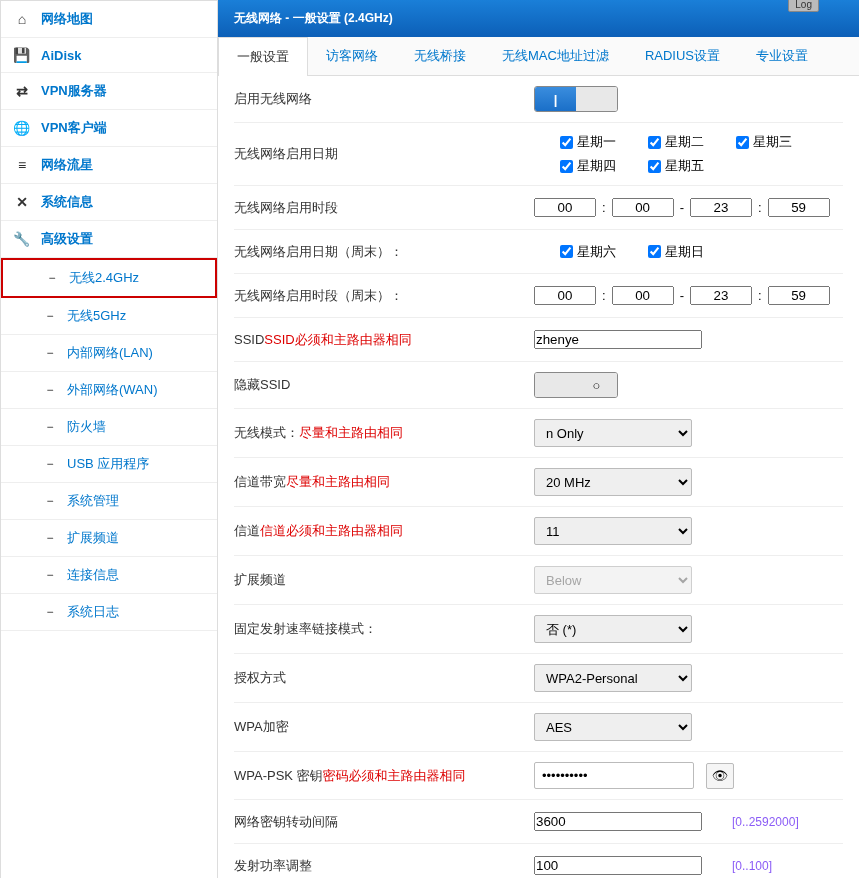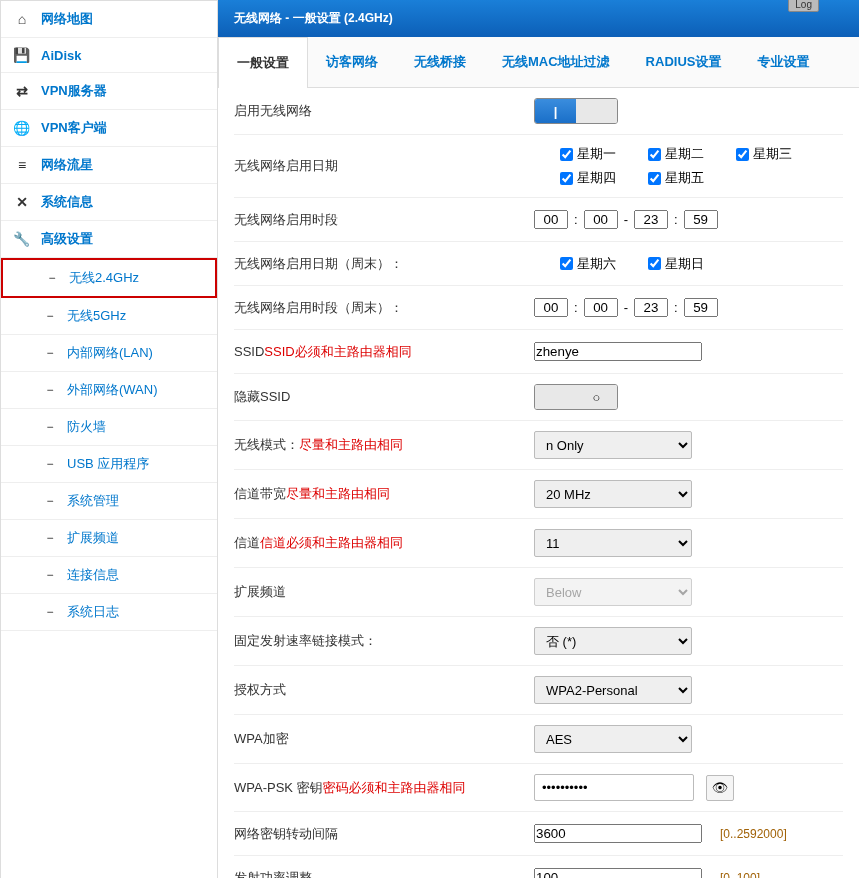--- a/index.html
+++ b/index.html
@@ -8,40 +8,40 @@
 .sidebar { width: 218px; border: 1px solid #ddd; }
 .sidebar-item { display: flex; align-items: center; padding: 9px 12px; border-bottom: 1px solid #eee; color: #0077cc; cursor: pointer; font-size: 13px; font-weight: bold; }
 .sidebar-item.sub { padding-left: 42px; font-weight: normal; }
 .sidebar-item .icon { width: 18px; margin-right: 10px; color: #333; font-size: 14px; text-align: center; }
 .sidebar-item.sub .icon { width: 14px; font-size: 12px; }
 .sidebar-item.active { border: 2px solid #cc0000; }
 .main { flex: 1; }
 .header { background: linear-gradient(#1a7fd8, #0c5fb7); color: #fff; padding: 10px 16px; font-size: 12px; font-weight: bold; display: flex; align-items: center; }
 .log-btn { margin-left: auto; background: #bbb; color: #333; border: 1px solid #888; font-size: 10px; padding: 1px 6px; border-radius: 2px; position: absolute; right: 40px; top: -3px; }
 .tabs { display: flex; background: #fafafa; border-bottom: 1px solid #ddd; }
-.tab { padding: 16px 18px; color: #0077cc; cursor: pointer; font-size: 13px; font-weight: bold; }
+.tab { padding: 10px 18px; color: #0077cc; cursor: pointer; font-size: 13px; }
 .tab.active { background: #fff; border: 1px solid #ddd; border-bottom: none; margin-bottom: -1px; color: #333; }
 .form-area { padding: 0 16px 20px; }
 .row { display: flex; align-items: center; border-bottom: 1px solid #eee; padding: 10px 0; min-height: 44px; }
 .row .label { width: 300px; font-size: 13px; color: #333; display: flex; align-items: center; }
 .row .label .note { color: #dd0000; font-size: 13px; }
 .row .control { flex: 1; display: flex; align-items: center; flex-wrap: wrap; gap: 6px; }
 .toggle { width: 84px; height: 26px; display: flex; border-radius: 3px; overflow: hidden; border: 1px solid #888; }
 .toggle .on { flex: 1; background: linear-gradient(#3a8dde,#1a6fc8); color:#fff; display:flex; align-items:center; justify-content:center; font-weight:bold; }
 .toggle .off { flex: 1; background: #e8e8e8; }
 .toggle.rev .on { background:#e8e8e8; color:transparent; }
 .toggle.rev .off { background:#e8e8e8; display:flex; align-items:center; justify-content:center; }
 .checkbox-group { display: flex; flex-wrap: wrap; gap: 14px; }
 .checkbox-group label { display: flex; align-items: center; gap: 4px; font-size: 13px; padding-left: 26px; }
 input[type="text"], input[type="password"], select { border: 1px solid #bbb; padding: 5px 7px; font-size: 13px; border-radius: 2px; }
-.time-input { width: 34px; text-align: center; }
+.time-input { width: 62px; text-align: center; }
 .wide-input { width: 168px; }
 .wide-select { width: 158px; height: 28px; }
 .wide-select[disabled] { background: #eee; }
-.hint { color: #a16207; margin-left: 12px; font-size: 12px; }
+.hint { color: #8b5cf6; margin-left: 24px; font-size: 12px; }
 .pw-wrap { position: relative; display: flex; align-items: center; }
 .eye-btn { margin-left: 6px; width: 28px; height: 26px; border: 1px solid #bbb; background: #f5f5f5; border-radius: 2px; display:flex; align-items:center; justify-content:center; cursor:pointer; }
 .page { position: relative; }
 </style>
 </head>
 <body>
 <div class="page">
 
 <div class="container">
   <div class="sidebar">

